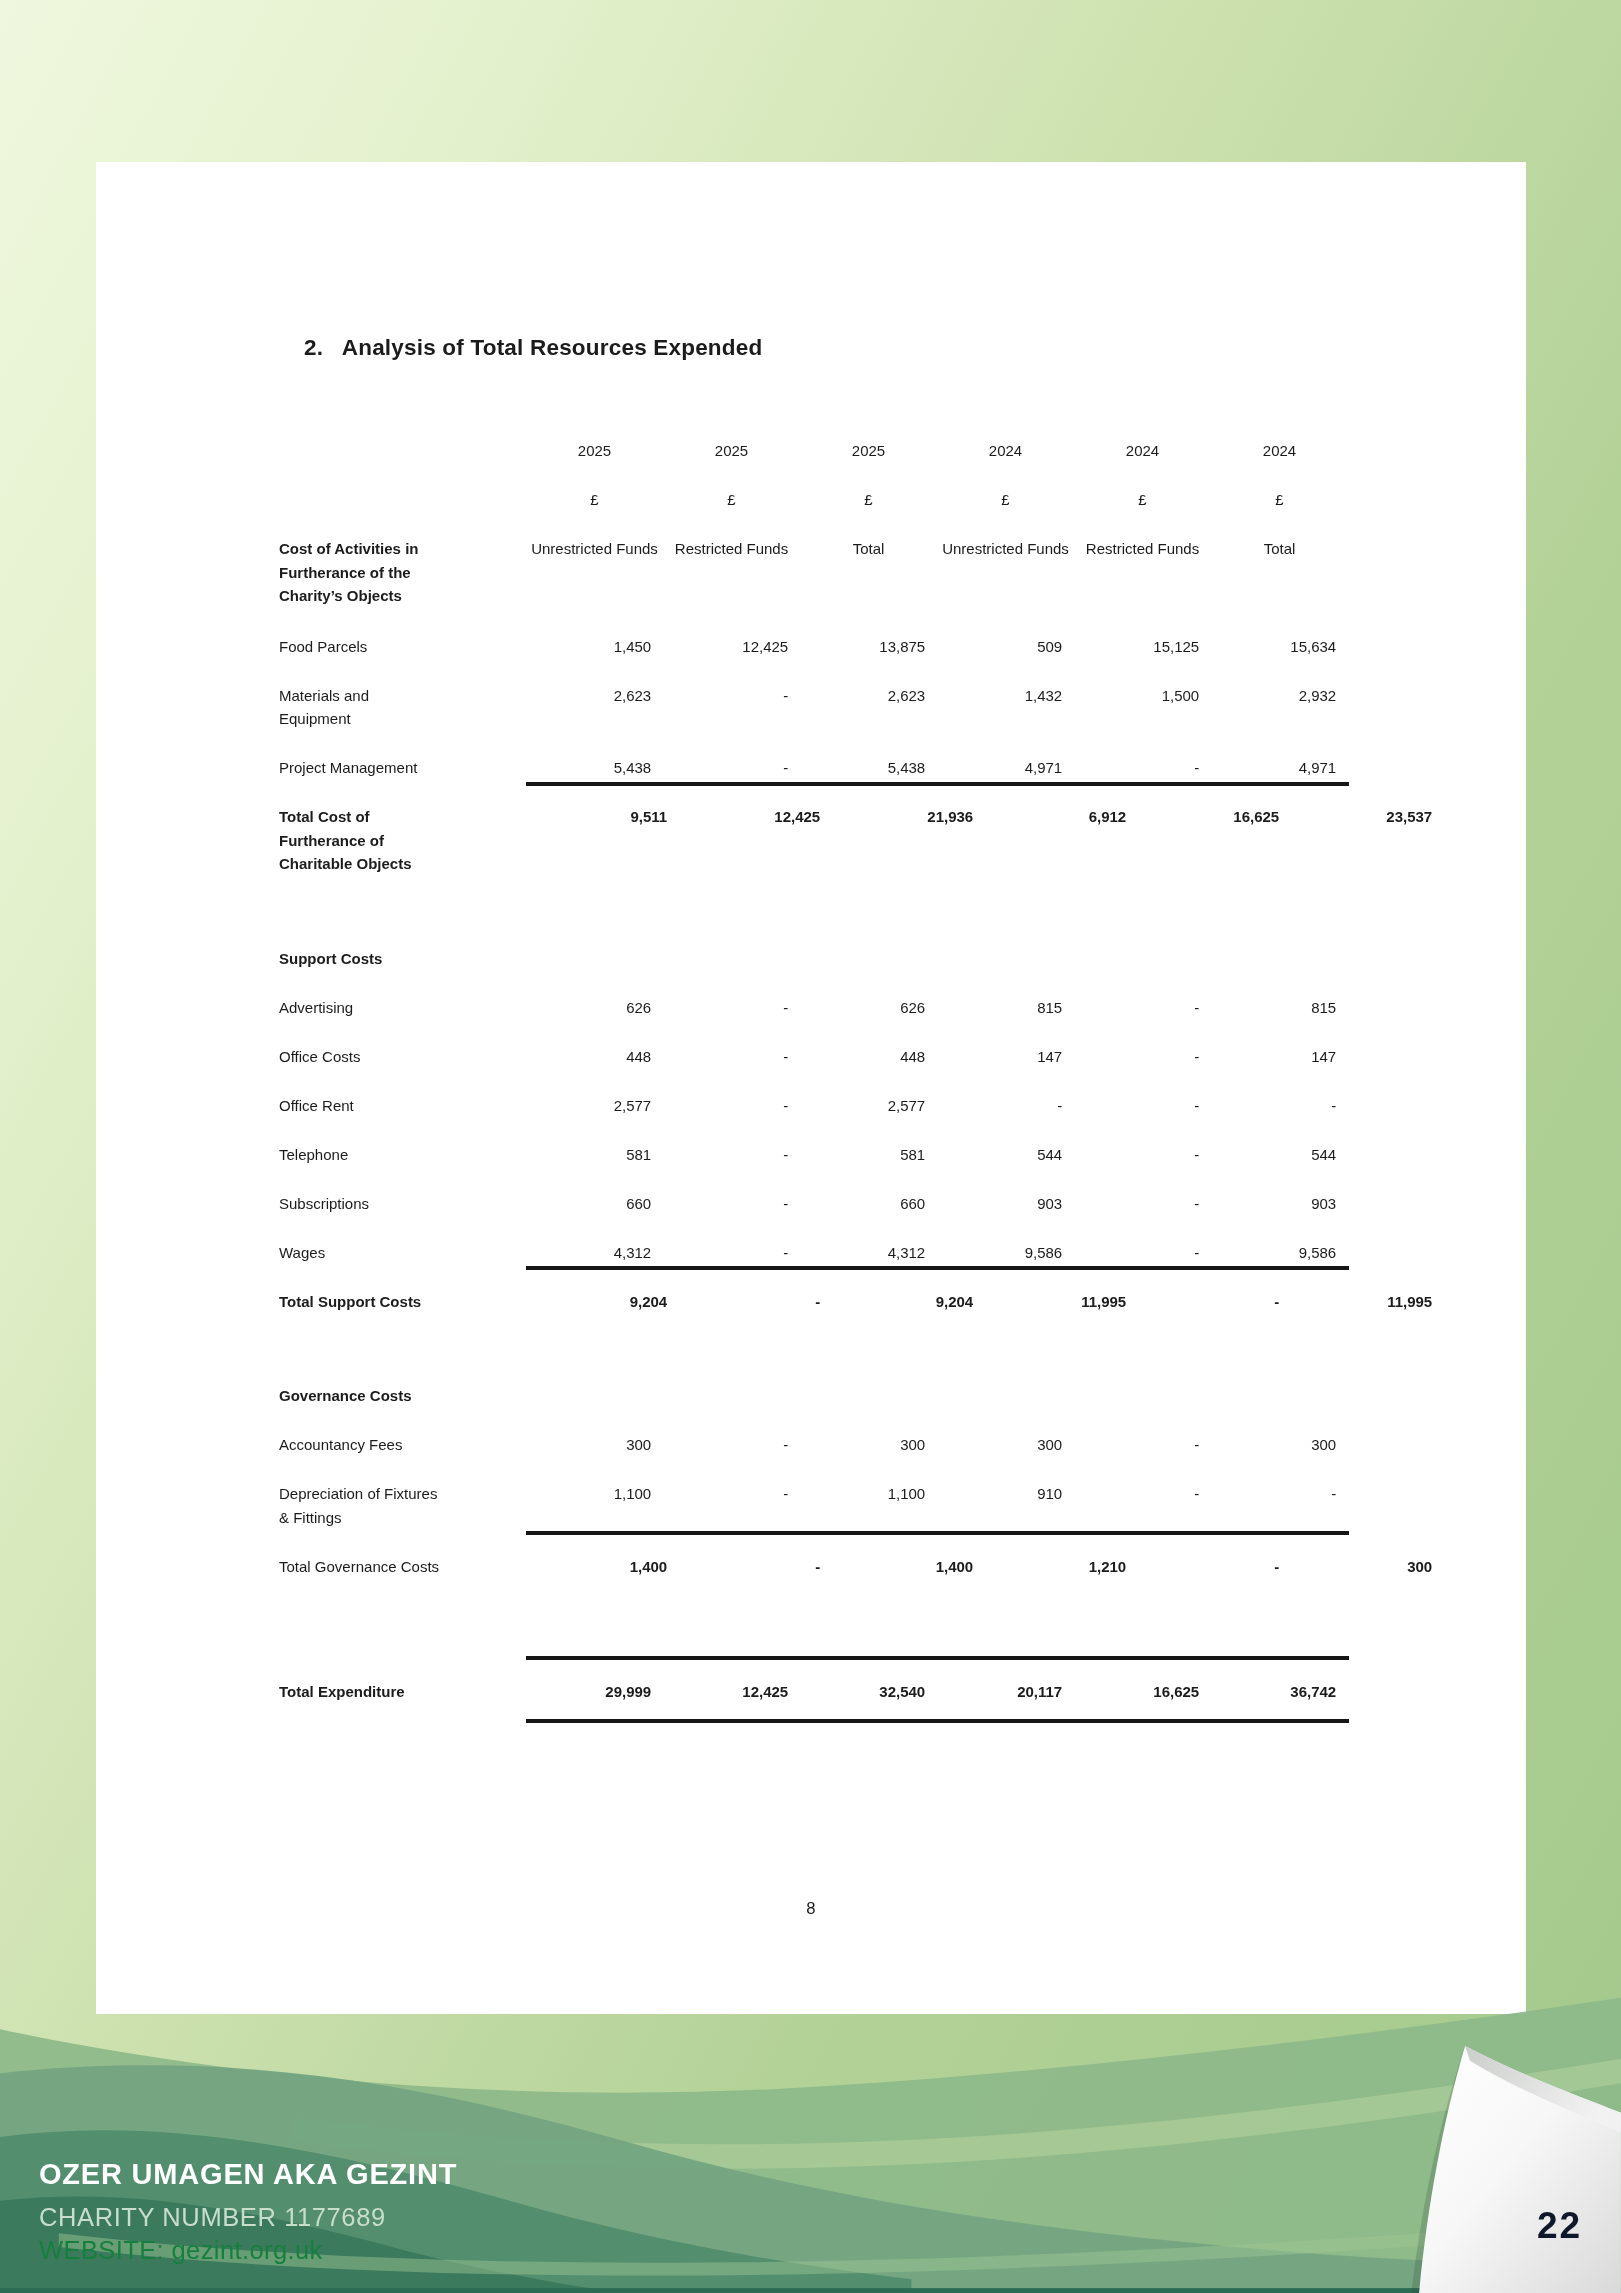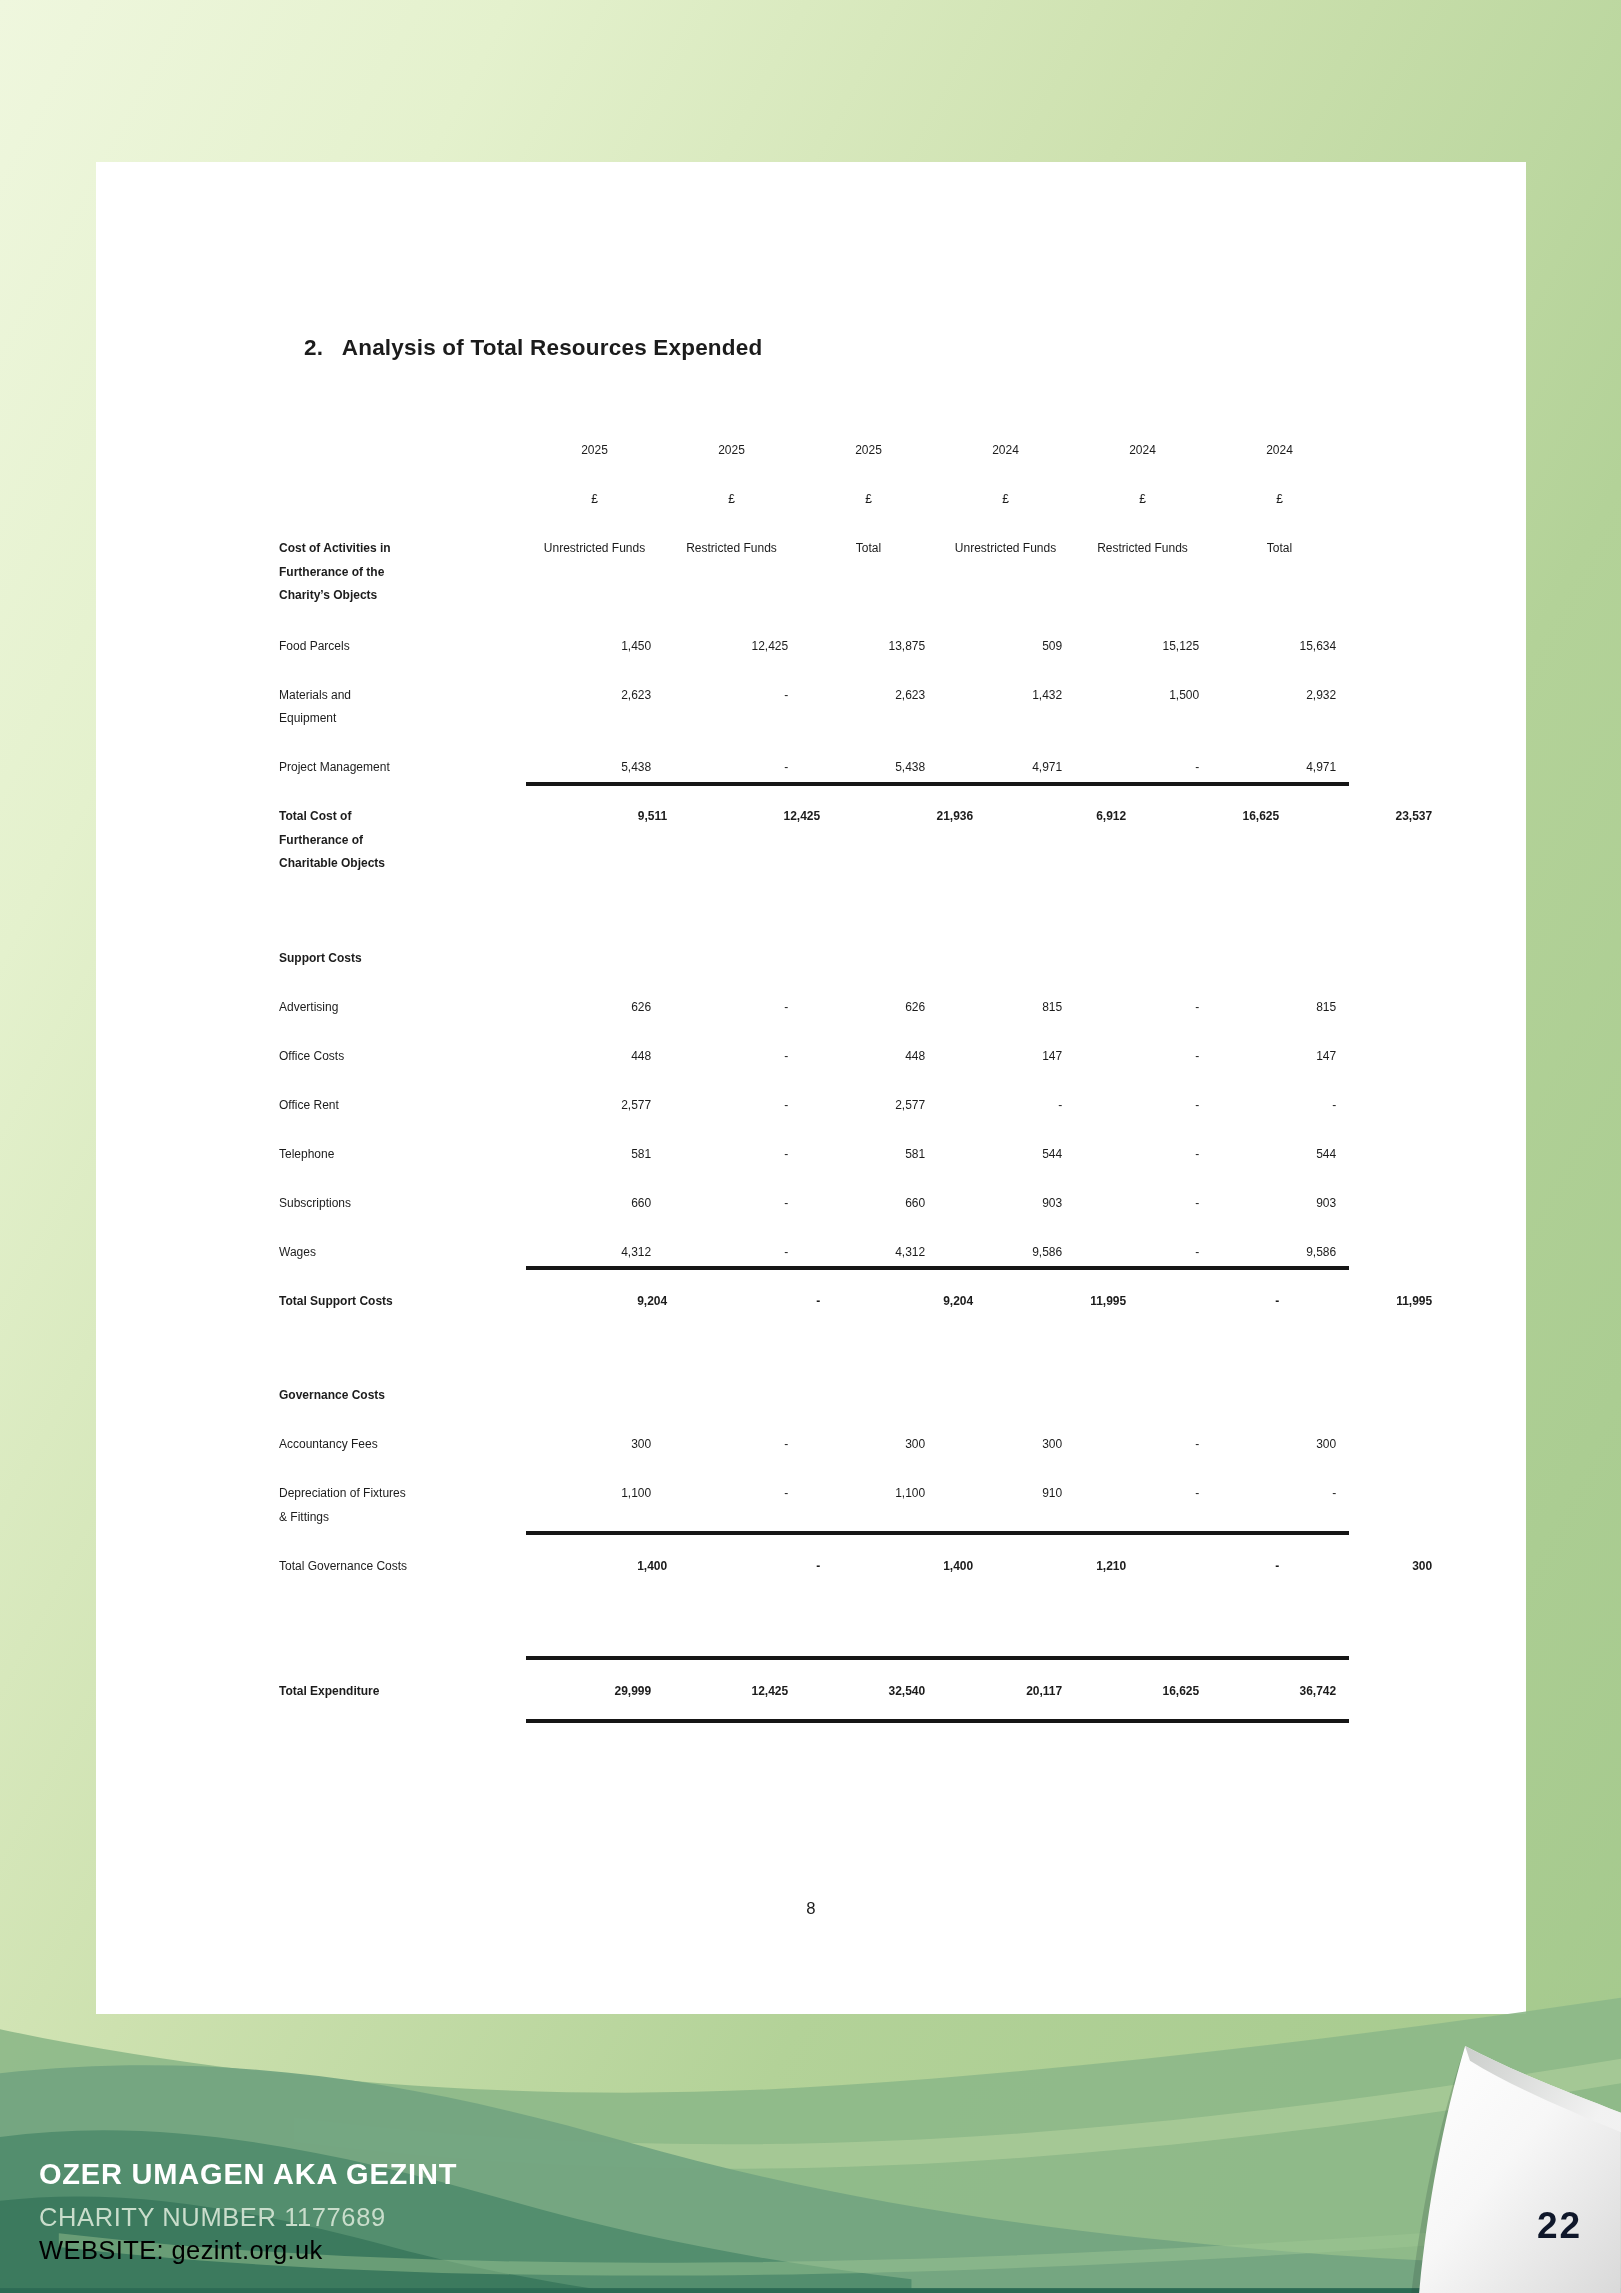--- a/index.html
+++ b/index.html
@@ -6,21 +6,21 @@
   body{
     width:1621px;height:2294px;position:relative;overflow:hidden;
     font-family:"Liberation Sans","DejaVu Sans",sans-serif;
     background:linear-gradient(118deg,#eff7de 0%,#e4f1cd 18%,#cde1af 42%,#b3d298 66%,#a3c88c 100%);
     color:#1c1c1c;
   }
   
   .page{position:absolute;left:96px;top:162px;width:1430px;height:1852px;background:#ffffff;}
   .heading{position:absolute;left:208px;top:173px;display:flex;gap:18.6px;
     font-size:22.5px;font-weight:bold;letter-spacing:0.2px;}
-  .table-wrap{position:absolute;left:183px;top:277px;width:1070px;font-size:12px;line-height:23.5px;}
+  .table-wrap{position:absolute;left:183px;top:277px;width:1070px;font-size:15px;line-height:23.5px;}
   .trow{display:grid;grid-template-columns:247px repeat(6,137px);margin-bottom:25.5px;align-items:start;}
   .trow .cell{min-height:1px;}
   .trow .lab{white-space:pre-line;padding-right:7.8px;}
   .trow .num{text-align:right;padding-right:11.8px;}
   .trow.hdr .num{text-align:center;padding-right:0;}
   .trow.fundrow{margin-bottom:27.4px;}
   .trow.fundrow .lab{font-weight:bold;}
   .trow.section .lab{font-weight:bold;}
   .trow.total{margin-bottom:71px;gap:16px;}
   .trow.total .lab{font-weight:bold;}
@@ -32,21 +32,21 @@
   .trow.grand .num{font-weight:bold;}
   .trow.tight{margin-bottom:0;}
   .rule-row{display:grid;grid-template-columns:247px 823px;margin:2px 0 19.6px 0;}
   .rule-row .rule{grid-column:2;height:3.9px;background:#161616;}
   .page-number-8{position:absolute;left:0;right:0;top:1737px;text-align:center;font-size:16.7px;}
   
   .footer-svg{position:absolute;left:0;top:1990px;width:1621px;height:304px;}
   .footer-text{position:absolute;left:39px;color:#ffffff;}
   .f-title{top:2158px;font-size:29px;font-weight:bold;letter-spacing:0.8px;color:#ffffff;}
   .f-sub1{top:2203px;font-size:25.5px;letter-spacing:0.6px;color:#c9ddcb;}
-  .f-sub2{top:2236px;font-size:25.5px;letter-spacing:0.4px;color:#000000;}
+  .f-sub2{top:2236px;font-size:25.5px;letter-spacing:0.4px;color:#15803d;}
   .curl-svg{position:absolute;left:1366px;top:2000px;width:255px;height:294px;}
   .corner-page-number{position:absolute;left:1537px;top:2205px;font-size:37px;font-weight:bold;
     letter-spacing:2px;color:#0f172a;}
 </style>
 </head>
 <body>
 
 <div class="page">
   <div class="heading">
     <span>2.</span>

